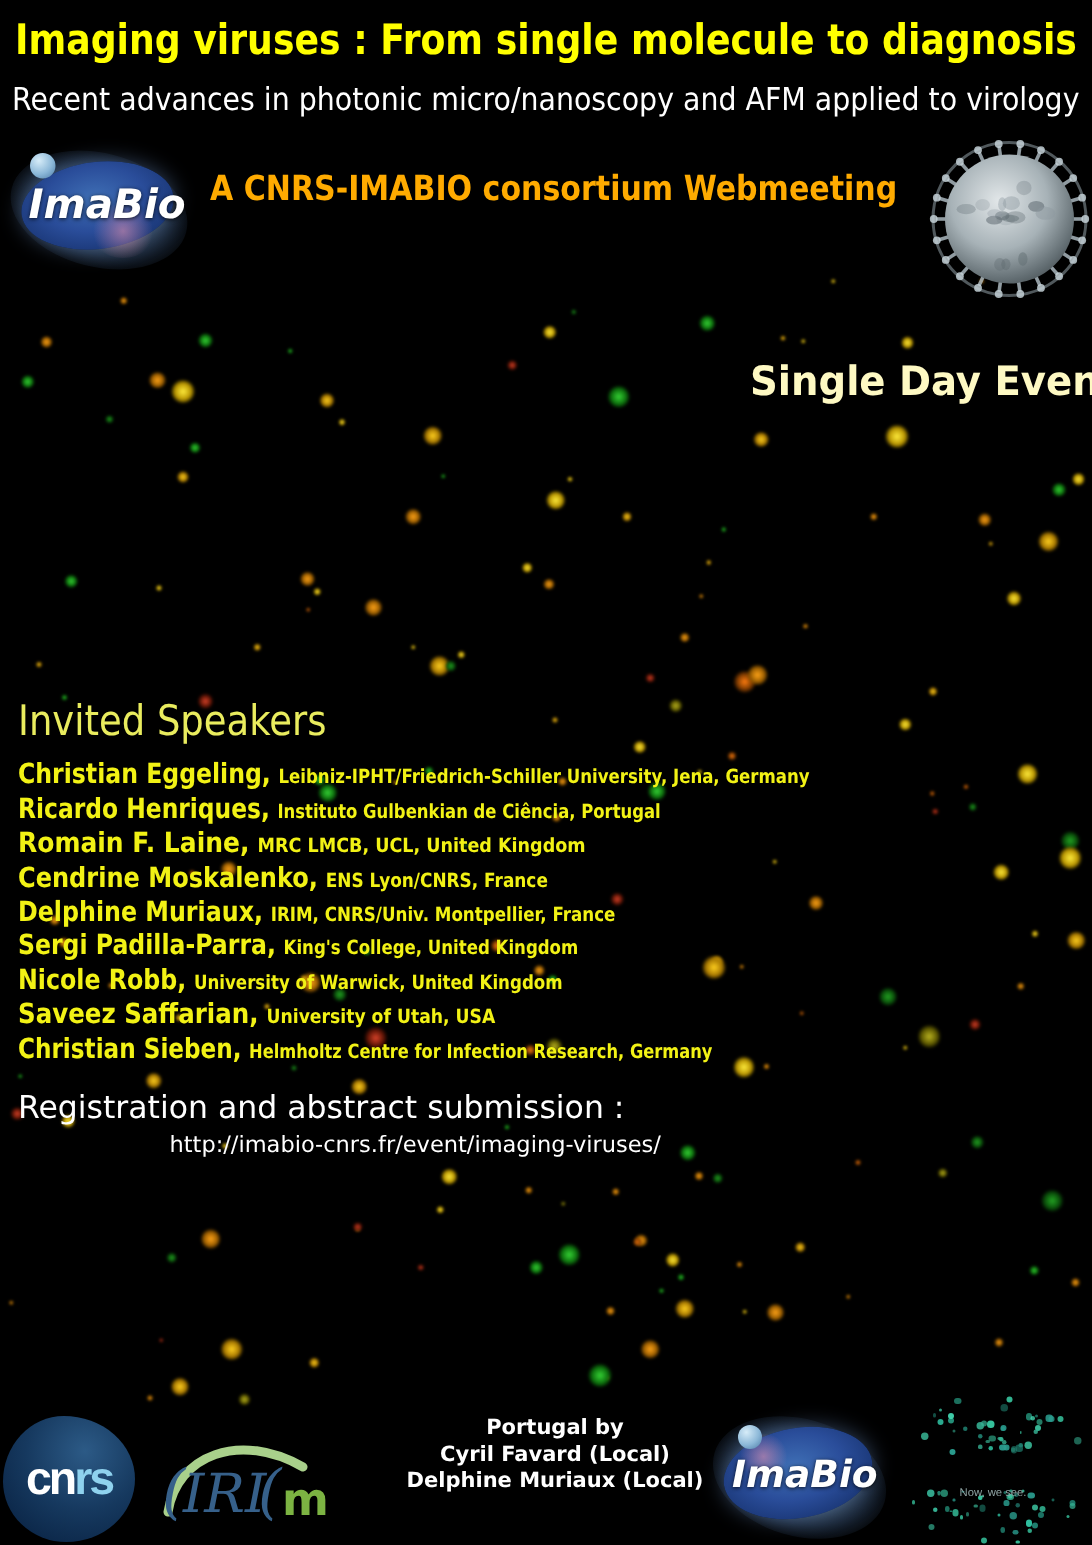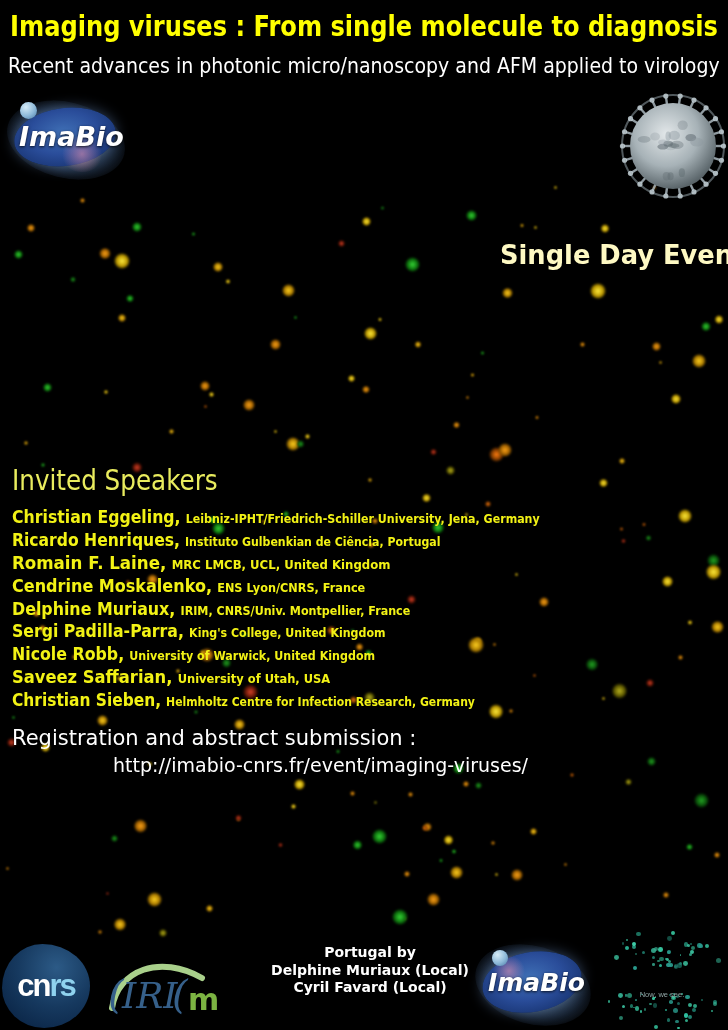--- a/index.html
+++ b/index.html
@@ -20,21 +20,21 @@
   .event{left:500px;top:236px;color:#fef9c3;font-weight:bold;font-size:27px;line-height:38px;}
   .event .sup{font-size:18px;position:relative;top:-11px;font-weight:bold;}
 
   .speakers-heading{left:12px;top:464px;font-size:28px;color:#e9ec5e;}
   .speakers{left:12px;top:506px;z-index:3;position:absolute;}
   .speaker-row{height:22.9px;line-height:22.9px;white-space:nowrap;color:#f2f215;}
   .speaker-row .nm{font-size:18.5px;font-weight:bold;margin-right:6px;}
   .speaker-row .af{font-size:13px;font-weight:bold;}
 
   .reg-label{left:12px;top:726px;font-size:21px;color:#fff;}
-  .reg-url{left:113px;top:754px;font-size:19px;color:#fff;}
+  .reg-url{left:113px;top:754px;font-size:15px;color:#fff;}
   .talks{left:0;right:0;top:802px;text-align:center;color:#ffff00;
          font-size:21px;font-weight:bold;font-style:italic;}
 
   .organizers{left:240px;top:944px;width:260px;text-align:center;color:#fff;
               font-size:14px;font-weight:bold;line-height:17.5px;white-space:normal;}
 
   
   .imabio{position:absolute;z-index:2;}
   .imabio .halo{position:absolute;border-radius:50%;
     background:radial-gradient(ellipse at 50% 50%,rgba(150,195,235,.65) 0%,rgba(95,140,200,.28) 55%,rgba(60,100,160,0) 78%);}
@@ -277,20 +277,23 @@
   </div>
 
   <div id="imabio-top" class="imabio">
     <div class="halo"></div>
     <div class="body"></div>
     <div class="glint"></div>
     <div class="sphere"></div>
     <div class="lbl">ImaBio</div>
   </div>
 
+  <div class="txt meeting">
+    <span class="fit" style="transform: scaleX(0.871);">A CNRS-IMABIO consortium Webmeeting</span>
+  </div>
 
   <svg class="virus" id="virus" width="114" height="112" viewBox="0 0 114 112">
     <defs>
       <radialGradient id="vg" cx="42%" cy="36%" r="75%">
         <stop offset="0%" stop-color="#e2e7e9"></stop>
         <stop offset="50%" stop-color="#a7b2b7"></stop>
         <stop offset="82%" stop-color="#626d72"></stop>
         <stop offset="100%" stop-color="#3e4649"></stop>
       </radialGradient>
     </defs>
@@ -385,22 +388,22 @@
   <div class="txt reg-label">
     <span class="fit">Registration and abstract submission :</span>
   </div>
   <div class="txt reg-url">
     <span class="fit">http://imabio-cnrs.fr/event/imaging-viruses/</span>
   </div>
 
 
   <div class="txt organizers">
     <div>Portugal by</div>
+    <div>Cyril Favard (Local)</div>
     <div>Delphine Muriaux (Local)</div>
-    <div>Cyril Favard (Local)</div>
   </div>
 
   <div class="cnrs">
     <div class="t"><span class="cn">cn</span><span class="rs">rs</span></div>
   </div>
 
   <svg class="irim" width="124" height="74" viewBox="0 0 124 74">
     <path d="M 14 58 C 20 20, 62 4, 104 28" stroke="#a9d08b" stroke-width="6" fill="none" stroke-linecap="round"></path>
     <text x="10" y="58" font-size="40" font-style="italic" fill="#36608a" font-family="'DejaVu Serif',serif" font-weight="normal">(</text>
     <text x="24" y="58" font-size="36" font-style="italic" fill="#36608a" font-family="'DejaVu Serif',serif" font-weight="normal" id="irim-iri">IRI</text>

